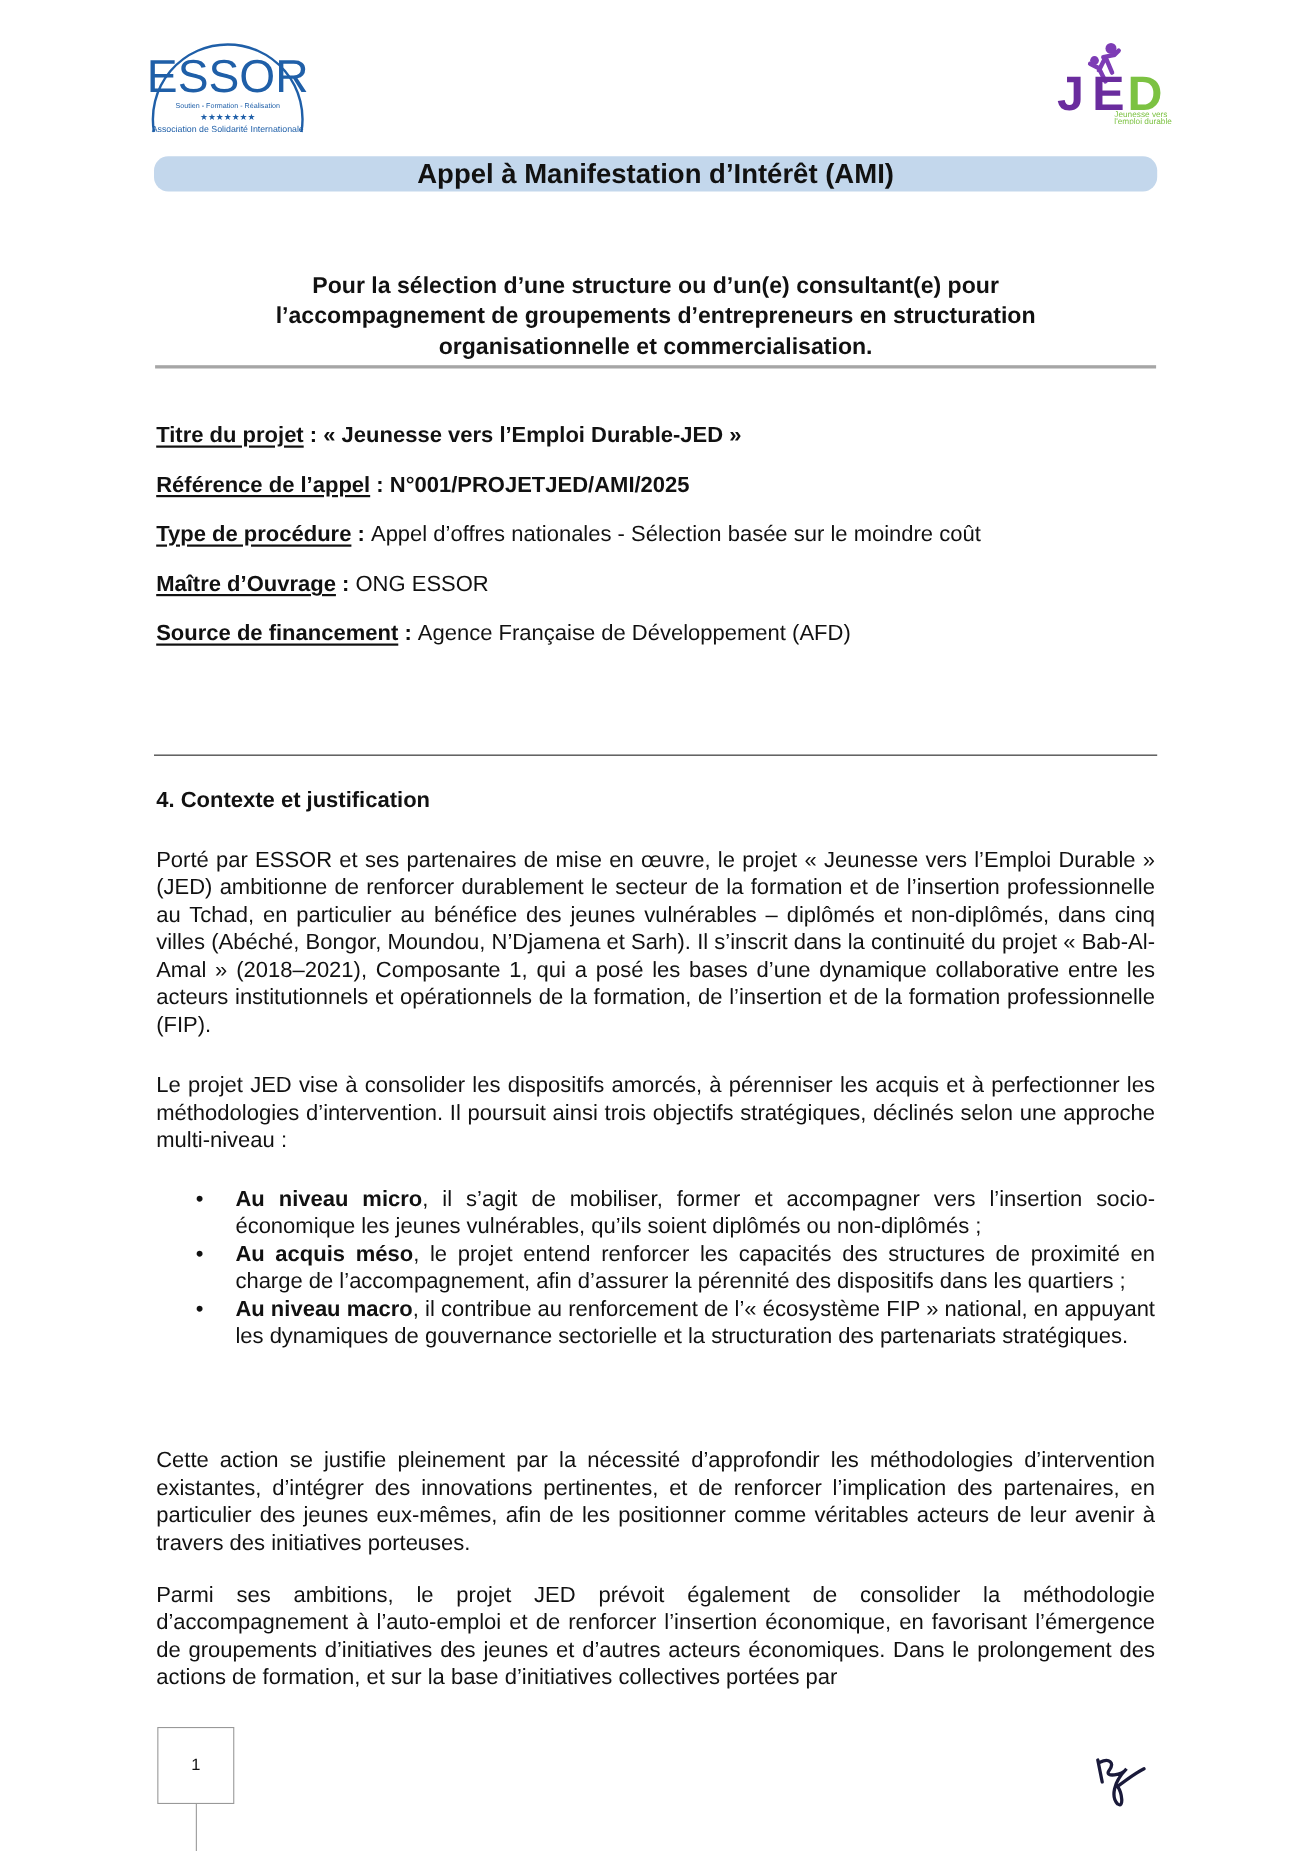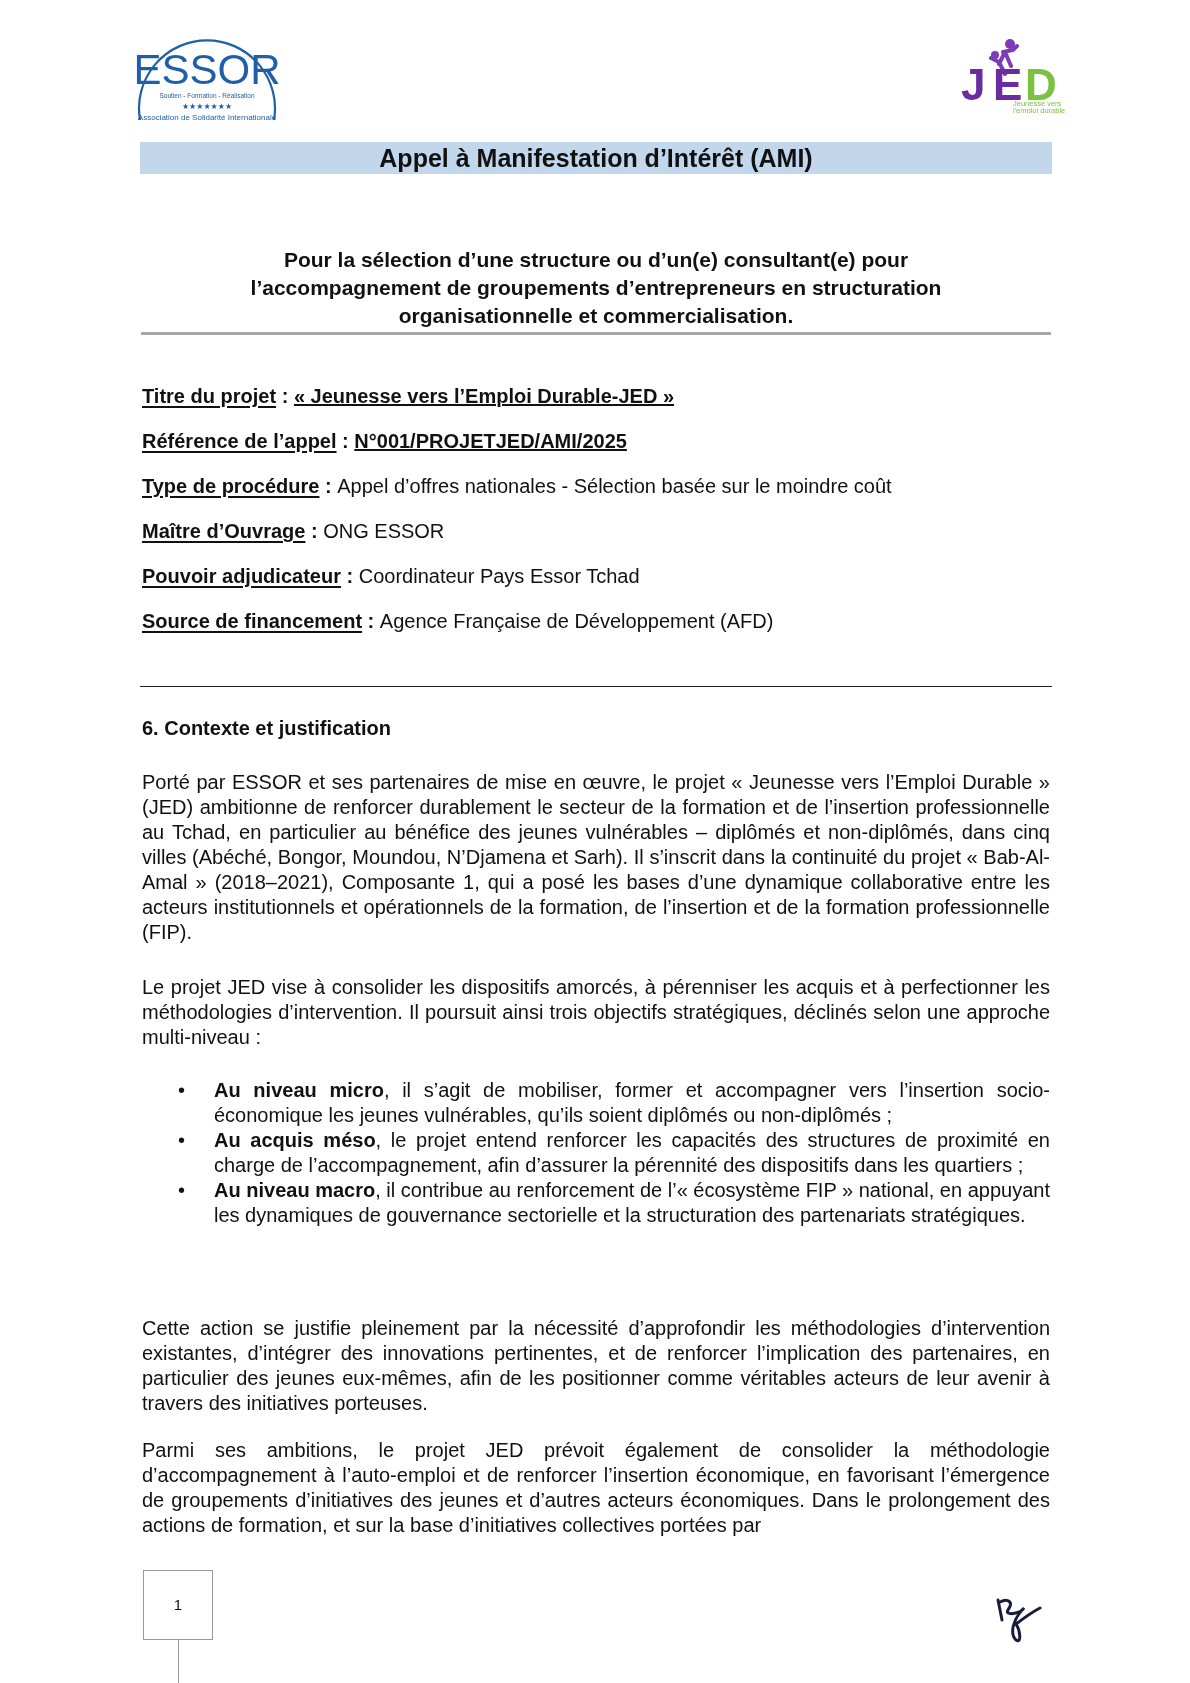--- a/index.html
+++ b/index.html
@@ -5,33 +5,33 @@
   html, body { margin: 0; padding: 0; background: #ffffff; }
   body {
     width: 1190px; height: 1683px; position: relative; overflow: hidden;
     font-family: "Liberation Sans", sans-serif; color: #111;
   }
   .logo-essor { position: absolute; left: 132px; top: 22px; width: 150px; height: 110px; }
   .logo-jed { position: absolute; left: 955px; top: 38px; width: 135px; height: 75px; }
   .title-band {
     position: absolute; left: 140px; top: 142px; width: 912px; height: 32px;
     background: #c3d7ec; text-align: center;
-    font-weight: bold; font-size: 25px; line-height: 32px; color: #111;
+    font-weight: bold; font-size: 25px; line-height: 32px; color: #111; border-radius: 13px;
   }
   .subtitle {
     position: absolute; left: 140px; top: 202px; width: 912px;
     text-align: center; font-weight: bold; font-size: 21px; line-height: 28px; margin-top: 44px;
   }
   .rule-grey { position: absolute; left: 141px; top: 332px; width: 910px; height: 3px; background: #a6a6a6; }
   .rule-black { position: absolute; left: 140px; top: 686px; width: 912px; height: 1px; background: #222; }
   .meta { position: absolute; left: 142px; top: 384px; width: 910px; }
   .meta-row { font-size: 20px; line-height: 24px; height: 45px; white-space: nowrap; }
   .meta-label { font-weight: bold; text-decoration: underline; text-underline-offset: 3px; }
   .meta-sep { font-weight: bold; }
-  .meta-value.bold { font-weight: bold; text-decoration: underline; }
+  .meta-value.bold { font-weight: bold; }
   .section-head {
     position: absolute; left: 142px; top: 717px; font-weight: bold; font-size: 20px;
   }
   .body-text {
     position: absolute; left: 142px; width: 908px;
     font-size: 20px; line-height: 25px; text-align: justify;
   }
   .p1 { top: 770px; }
   .p2 { top: 975px; }
   .bullets { position: absolute; left: 142px; top: 1078px; width: 908px; margin: 0; padding: 0; list-style: none; }
@@ -87,30 +87,27 @@
   <div class="meta-row">
     <span class="meta-label">Référence de l’appel</span><span class="meta-sep"> : </span><span class="meta-value bold">N°001/PROJETJED/AMI/2025</span>
   </div>
   <div class="meta-row">
     <span class="meta-label">Type de procédure</span><span class="meta-sep"> : </span><span class="meta-value">Appel d’offres nationales - Sélection basée sur le moindre coût</span>
   </div>
   <div class="meta-row">
     <span class="meta-label">Maître d’Ouvrage</span><span class="meta-sep"> : </span><span class="meta-value">ONG ESSOR</span>
   </div>
   <div class="meta-row">
-    <span class="meta-label">Pouvoir adjudicateur</span><span class="meta-sep"> : </span><span class="meta-value">Coordinateur Pays Essor Tchad</span>
-  </div>
-  <div class="meta-row">
     <span class="meta-label">Source de financement</span><span class="meta-sep"> : </span><span class="meta-value">Agence Française de Développement (AFD)</span>
   </div>
 </div>
 
 <div class="rule-black"></div>
 
-<div class="section-head">6. Contexte et justification</div>
+<div class="section-head">4. Contexte et justification</div>
 
 <div class="body-text p1">Porté par ESSOR et ses partenaires de mise en œuvre, le projet « Jeunesse vers l’Emploi Durable » (JED) ambitionne de renforcer durablement le secteur de la formation et de l’insertion professionnelle au Tchad, en particulier au bénéfice des jeunes vulnérables – diplômés et non-diplômés, dans cinq villes (Abéché, Bongor, Moundou, N’Djamena et Sarh). Il s’inscrit dans la continuité du projet « Bab-Al-Amal » (2018–2021), Composante 1, qui a posé les bases d’une dynamique collaborative entre les acteurs institutionnels et opérationnels de la formation, de l’insertion et de la formation professionnelle (FIP).</div>
 <div class="body-text p2">Le projet JED vise à consolider les dispositifs amorcés, à pérenniser les acquis et à perfectionner les méthodologies d’intervention. Il poursuit ainsi trois objectifs stratégiques, déclinés selon une approche multi-niveau :</div>
 
 <ul class="bullets">
   <li>
     <span class="dot">•</span><b>Au niveau micro</b><span>, il s’agit de mobiliser, former et accompagner vers l’insertion socio-économique les jeunes vulnérables, qu’ils soient diplômés ou non-diplômés ;</span>
   </li>
   <li>
     <span class="dot">•</span><b>Au acquis méso</b><span>, le projet entend renforcer les capacités des structures de proximité en charge de l’accompagnement, afin d’assurer la pérennité des dispositifs dans les quartiers ;</span>

